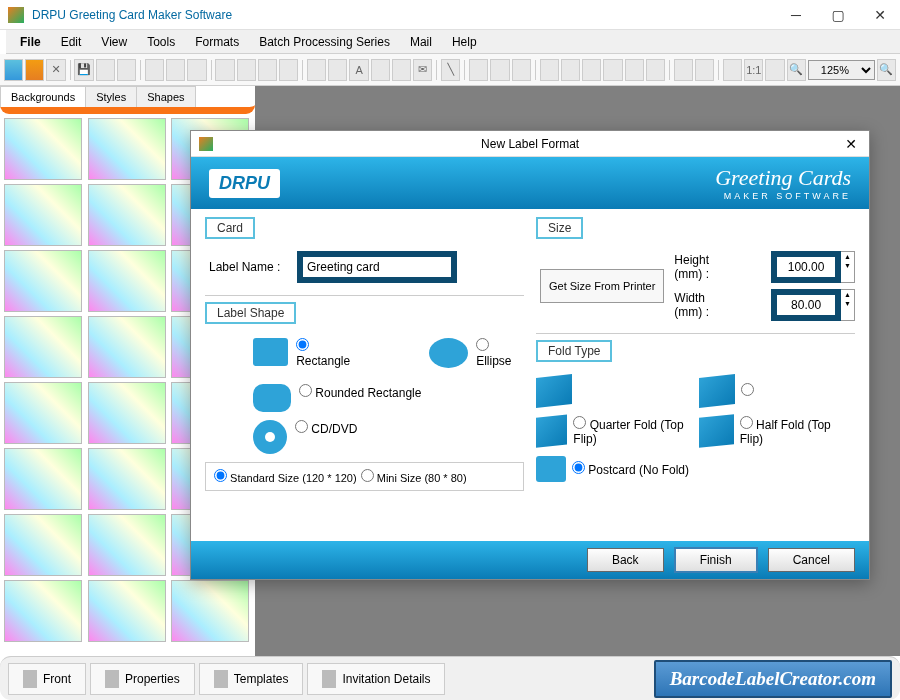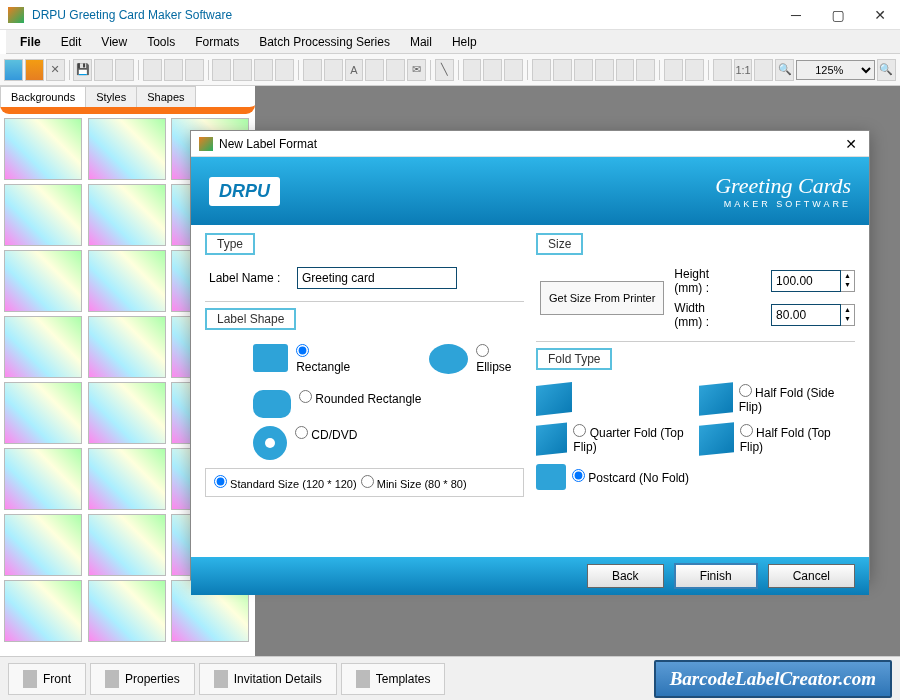--- a/index.html
+++ b/index.html
@@ -16,67 +16,67 @@
 .menubar { height: 24px; background: #f0f0f0; display: flex; align-items: center; padding: 0 4px; border-bottom: 1px solid #d0d0d0; margin-left: 6px; }
 .menubar .menu-item { padding: 4px 10px; cursor: pointer; }
 .menubar .menu-item:first-child { font-weight: bold; }
 
 
 .toolbar { height: 32px; background: #f8f8f8; display: flex; align-items: center; padding: 0 4px; border-bottom: 1px solid #d0d0d0; gap: 2px; }
 .toolbar .tb-btn { width: 22px; height: 22px; background: #e8e8e8; border: 1px solid #ccc; cursor: pointer; display: flex; align-items: center; justify-content: center; font-size: 11px; color: #666; }
 .toolbar .tb-btn.color1 { background: linear-gradient(#5bc0de, #3498db); }
 .toolbar .tb-btn.color2 { background: linear-gradient(#f39c12, #e67e22); }
 .toolbar .tb-sep { width: 1px; height: 20px; background: #ccc; margin: 0 2px; }
-.toolbar .zoom-select { border: 1px solid #999; padding: 2px 14px; font-size: 11px; }
+.toolbar .zoom-select { border: 1px solid #999; padding: 2px 8px; font-size: 11px; }
 
 
 .side-tabs { position: absolute; top: 86px; left: 0; width: 255px; height: 570px; background: #fff; }
 .side-tabs .tab-strip { display: flex; border-bottom: 7px solid #f97316; border-radius: 9px; }
 .side-tabs .tab { padding: 4px 10px; border: 1px solid #ccc; border-bottom: none; background: #f0f0f0; cursor: pointer; margin-right: -1px; font-size: 11px; }
 .side-tabs .tab.active { background: #fff; }
 .side-tabs .thumbs { padding: 4px; display: grid; grid-template-columns: repeat(3, 1fr); gap: 4px; }
 .side-tabs .thumb { width: 78px; height: 62px; border: 1px solid #bbb; background: linear-gradient(45deg, #f8e, #aef, #ffd, #afa); cursor: pointer; }
 
 
 .canvas-area { position: absolute; top: 86px; left: 255px; right: 0; height: 570px; background: #808080; }
 
 
-.bottom-bar { position: absolute; bottom: 0; left: 0; right: 0; height: 44px; background: #f0f0f0; border-top: 1px solid #ccc; display: flex; align-items: center; padding: 0 8px; }
+.bottom-bar { position: absolute; bottom: 0; left: 0; right: 0; height: 44px; background: #f0f0f0; border-top: 1px solid #ccc; display: flex; align-items: center; padding: 0 8px; border-radius: 11px; }
 .bottom-bar .b-tab { display: flex; align-items: center; gap: 6px; padding: 6px 14px; border: 1px solid #ccc; background: #f8f8f8; cursor: pointer; margin-right: 4px; font-size: 12px; }
 .bottom-bar .b-tab .ico { width: 14px; height: 18px; background: #bbb; }
 .bottom-bar .spacer { flex: 1; }
 .bottom-bar .watermark { font-family: "Comic Sans MS", cursive; font-size: 19px; color: #fff; background: linear-gradient(#5b9bd5, #2e75b6); padding: 6px 14px; border: 2px solid #1f4e79; border-radius: 2px; font-style: italic; font-weight: bold; }
 
 
 .dialog { position: absolute; top: 130px; left: 190px; width: 680px; height: 450px; background: #fff; border: 1px solid #888; box-shadow: 0 4px 16px rgba(0,0,0,0.3); }
-.dialog .dlg-title { height: 26px; background: #fff; display: flex; align-items: center; padding: 0 8px; border-bottom: 1px solid #ddd; }
+.dialog .dlg-title { height: 26px; background: #fff; display: flex; align-items: center; padding: 0 8px; border-bottom: 1px solid #ddd; text-align: center; }
 .dialog .dlg-title .dlg-ico { width: 14px; height: 14px; background: linear-gradient(135deg, #e67e22, #27ae60); margin-right: 6px; }
 .dialog .dlg-title .dlg-txt { flex: 1; font-size: 12px; }
 .dialog .dlg-title .dlg-close { cursor: pointer; font-size: 14px; padding: 0 4px; }
-.dialog .banner { height: 68px; background: linear-gradient(#2db4e8, #0a7bb5); display: flex; align-items: center; padding: 0 18px; justify-content: space-between; }
+.dialog .banner { height: 52px; background: linear-gradient(#2db4e8, #0a7bb5); display: flex; align-items: center; padding: 0 18px; justify-content: space-between; }
 .dialog .banner .logo { background: #fff; color: #0a7bb5; font-weight: bold; font-style: italic; padding: 4px 10px; border-radius: 3px; font-size: 18px; }
 .dialog .banner .brand { color: #fff; font-family: cursive; font-size: 22px; font-style: italic; text-align: right; }
 .dialog .banner .brand small { display: block; font-size: 9px; letter-spacing: 3px; font-style: normal; font-family: sans-serif; }
 .dialog .dlg-body { display: flex; padding: 8px 14px; gap: 12px; height: 332px; }
 .dialog .col { flex: 1; }
 .dialog .group-label { display: inline-block; border: 2px solid #5bc0de; padding: 2px 10px; font-size: 12px; color: #333; margin-bottom: 6px; background: #fff; }
 .dialog .field-row { display: flex; align-items: center; gap: 8px; margin: 6px 0 12px 4px; }
 .dialog .field-row label { min-width: 80px; }
-.dialog input[type=text] { border: 1px solid #0c4a6e; padding: 3px 4px; font-size: 12px; }
+.dialog input[type=text] { border: 6px solid #0c4a6e; padding: 3px 4px; font-size: 12px; }
 .dialog .shape-row { display: flex; align-items: flex-start; gap: 8px; margin: 8px 0; padding-left: 48px; }
 .dialog .shape-ico { width: 38px; height: 28px; background: #2ea3d8; }
 .dialog .shape-ico.rect { border-radius: 3px; }
 .dialog .shape-ico.round { border-radius: 10px; }
 .dialog .shape-ico.ellipse { border-radius: 50%; width: 42px; height: 30px; }
 .dialog .shape-ico.cd { border-radius: 50%; width: 34px; height: 34px; position: relative; }
 .dialog .shape-ico.cd::after { content: ""; position: absolute; top: 50%; left: 50%; width: 10px; height: 10px; background: #fff; border-radius: 50%; transform: translate(-50%,-50%); }
 .dialog .radio-lbl { cursor: pointer; }
 .dialog .size-grid { display: grid; grid-template-columns: auto 1fr auto; gap: 6px 10px; align-items: center; }
 .dialog .spinner { display: flex; }
-.dialog .spinner input { width: 70px; text-align: left; margin-left: 47px; }
+.dialog .spinner input { width: 70px; text-align: center; margin-left: 47px; }
 .dialog .spinner .arrows { display: flex; flex-direction: column; border: 1px solid #999; border-left: none; }
 .dialog .spinner .arrows span { font-size: 7px; padding: 0 3px; cursor: pointer; line-height: 9px; }
 .dialog .printer-btn { border: 1px solid #999; padding: 10px 8px; background: #f8f8f8; cursor: pointer; font-size: 11px; grid-row: 1/3; }
 .dialog .fold-grid { display: grid; grid-template-columns: 1fr 1fr; gap: 10px 6px; margin-top: 8px; }
 .dialog .fold-item { display: flex; align-items: center; gap: 6px; }
 .dialog .fold-ico { width: 36px; height: 30px; background: linear-gradient(135deg, #2ea3d8, #0a7bb5); transform: skewY(-6deg); }
 .dialog .fold-post { width: 30px; height: 26px; background: #2ea3d8; border-radius: 3px; }
 .dialog .size-opts { border: 1px solid #ccc; padding: 6px 8px; margin-top: 6px; display: flex; gap: 4px; font-size: 11px; }
 .dialog .dlg-footer { height: 38px; background: linear-gradient(#2db4e8, #0a7bb5); display: flex; align-items: center; justify-content: flex-end; padding: 0 14px; gap: 10px; }
 .dialog .dlg-footer button { padding: 4px 24px; border: 1px solid #666; background: linear-gradient(#fefefe, #e0e0e0); cursor: pointer; font-size: 12px; }
@@ -196,46 +196,46 @@
   <div class="b-tab">
       <span class="ico"></span>
       <span>Front</span>
     </div>
   <div class="b-tab">
       <span class="ico"></span>
       <span>Properties</span>
     </div>
   <div class="b-tab">
       <span class="ico"></span>
-      <span>Invitation Details</span>
+      <span>Templates</span>
     </div>
   <div class="b-tab">
       <span class="ico"></span>
-      <span>Templates</span>
+      <span>Invitation Details</span>
     </div>
   <div class="spacer"></div>
   <div class="watermark">BarcodeLabelCreator.com</div>
 </div>
 
 <div class="dialog">
   <div class="dlg-title">
     <div class="dlg-ico"></div>
     <div class="dlg-txt">New Label Format</div>
     <div class="dlg-close">✕</div>
   </div>
   <div class="banner">
     <div class="logo">DRPU</div>
     <div class="brand">
       <span>Greeting Cards</span>
       <small>MAKER SOFTWARE</small>
     </div>
   </div>
   <div class="dlg-body">
     <div class="col">
-      <div class="group-label">Type</div>
+      <div class="group-label">Card</div>
       <div class="field-row">
         <label>Label Name :</label>
         <input type="text" style="width: 160px;" value="Greeting card">
       </div>
       <div class="hr"></div>
       <div class="group-label">Label Shape</div>
       <div style="display:flex;gap:20px">
         <div class="shape-row">
           <div class="shape-ico rect"></div>
           <label class="radio-lbl"><input type="radio" name="shape" checked="" style=""> <span>Rectangle</span></label>
@@ -280,21 +280,21 @@
           </div>
       </div>
       <div class="hr"></div>
       <div class="group-label">Fold Type</div>
       <div class="fold-grid">
         <div class="fold-item">
             <div class="fold-ico"></div>
           </div>
         <div class="fold-item">
             <div class="fold-ico"></div>
-            <label class="radio-lbl"><input type="radio" name="fold" style=""> <span>Half Fold (Side Flip)</span></label>
+            <label class="radio-lbl"><input type="radio" name="fold" style=""> </label>
           </div>
         <div class="fold-item">
             <div class="fold-ico"></div>
             <label class="radio-lbl"><input type="radio" name="fold" style=""> <span>Quarter Fold (Top Flip)</span></label>
           </div>
         <div class="fold-item">
             <div class="fold-ico"></div>
             <label class="radio-lbl"><input type="radio" name="fold" style=""> <span>Half Fold (Top Flip)</span></label>
           </div>
         <div class="fold-item">

